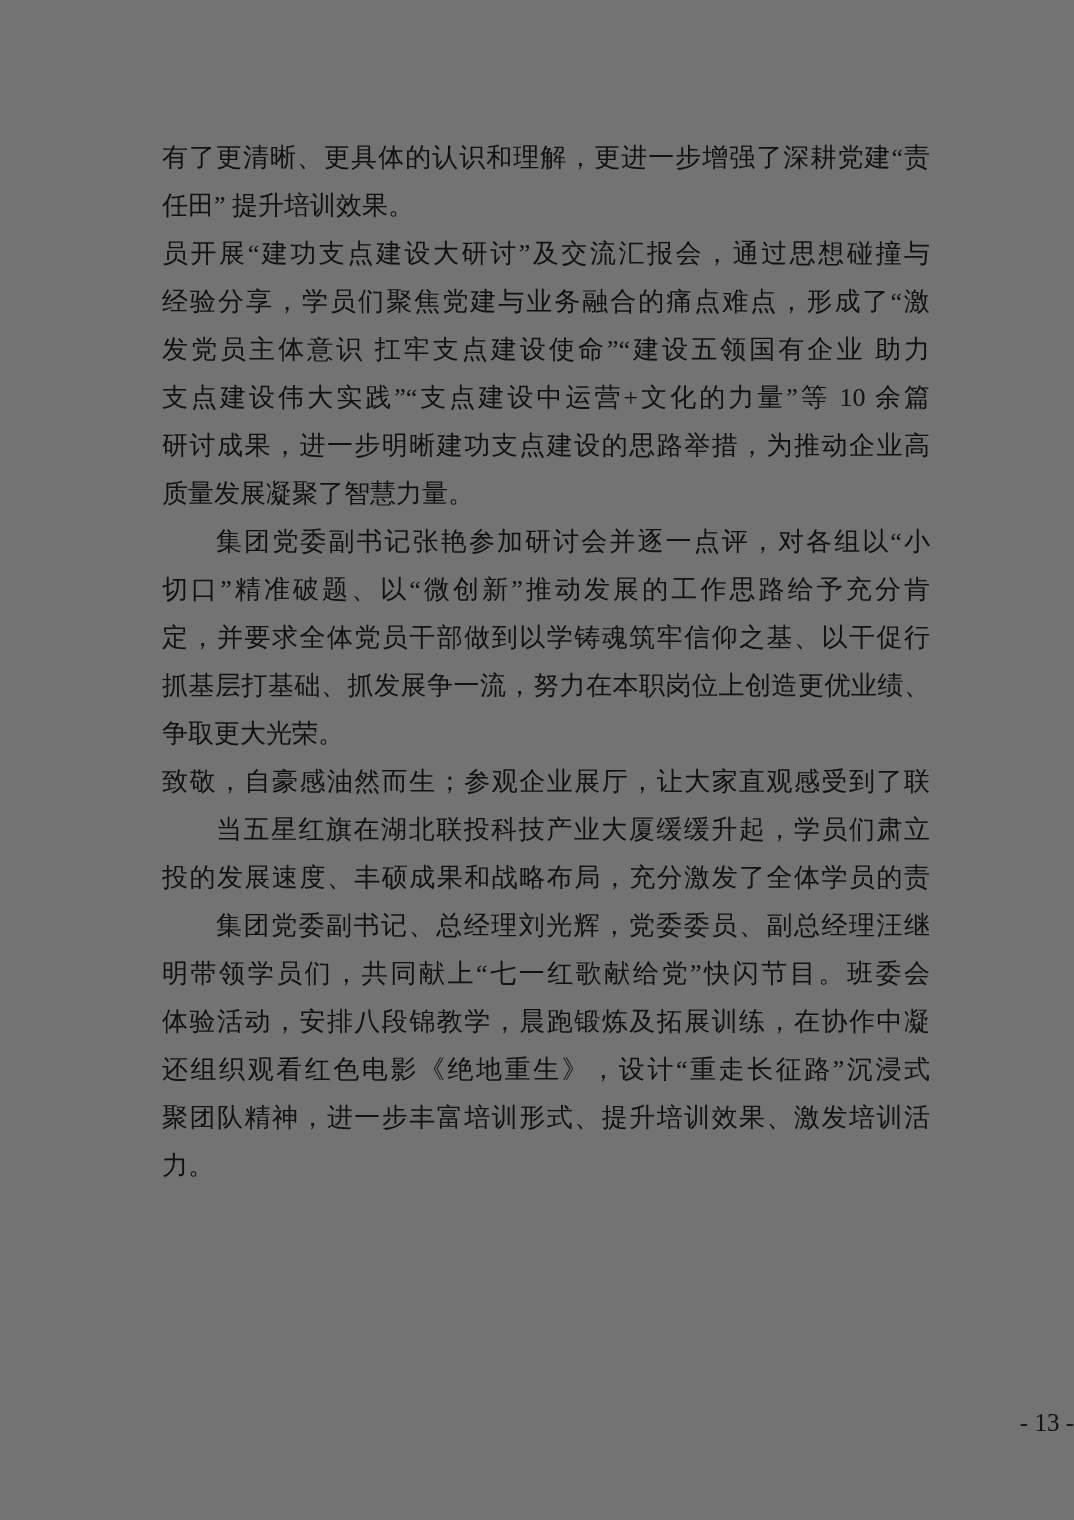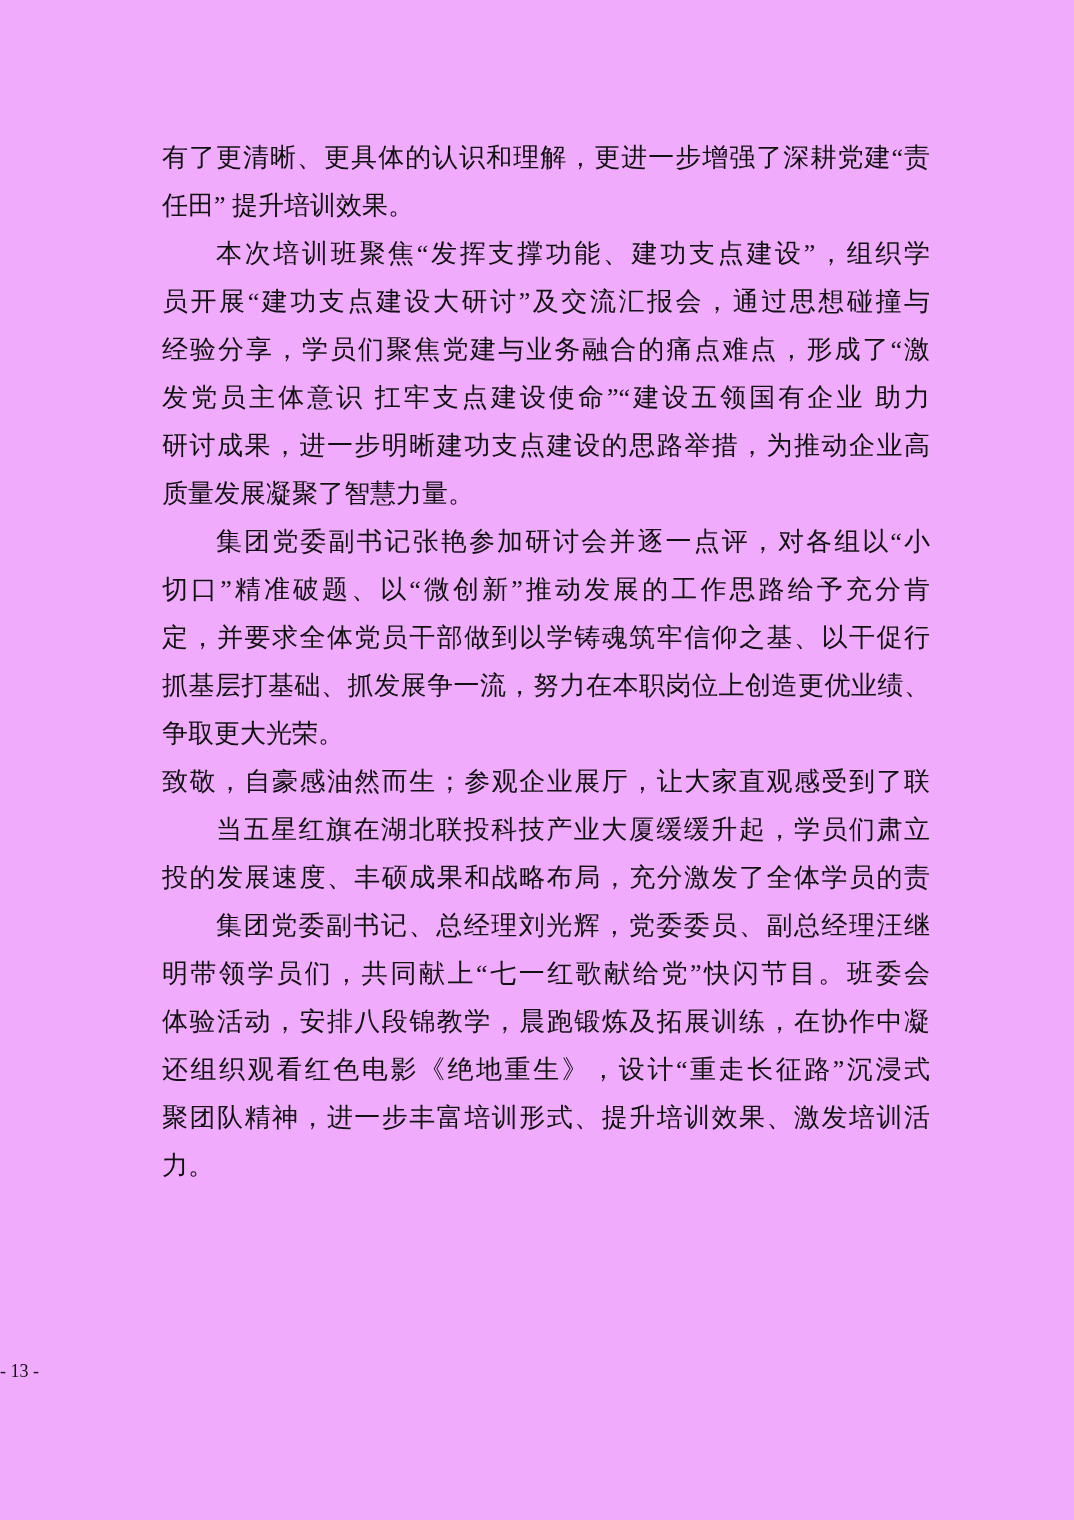--- a/index.html
+++ b/index.html
@@ -4,21 +4,21 @@
 <style>
   html, body {
     margin: 0;
     padding: 0;
     background: #ffffff;
   }
   .page {
     position: relative;
     width: 1074px;
     height: 1520px;
-    background: #f0abfc;
+    background: #737373;
     color: #111111;
     font-family: "Liberation Serif", "DejaVu Serif", serif;
     overflow: hidden;
   }
   .textblock {
     position: absolute;
     left: 162px;
     top: 134px;
     width: 768px;
   }
@@ -31,40 +31,40 @@
     font-weight: 400;
   }
   .line.para-start {
     text-indent: 54px;
   }
   .line.para-end {
     text-align-last: left;
   }
   .footer {
     position: absolute;
-    top: 1346px;
+    top: 1398px;
     left: 0;
     width: 100%;
-    text-align: left;
-    font-size: 18px;
+    text-align: right;
+    font-size: 25px;
     line-height: 50px;
     color: #111111;
   }
 </style>
 </head>
 <body>
 
 <div class="page">
   <div class="textblock">
     <div class="line">有了更清晰、更具体的认识和理解，更进一步增强了深耕党建“责</div>
     <div class="line para-end">任田” 提升培训效果。</div>
-    <div class="line para-start">本次培训班聚焦“发挥支撑功能、建功支点建设”，组织学</div>
     <div class="line">员开展“建功支点建设大研讨”及交流汇报会，通过思想碰撞与</div>
     <div class="line">经验分享，学员们聚焦党建与业务融合的痛点难点，形成了“激</div>
     <div class="line">发党员主体意识 扛牢支点建设使命”“建设五领国有企业 助力</div>
+    <div class="line">支点建设伟大实践”“支点建设中运营+文化的力量”等 10 余篇</div>
     <div class="line">研讨成果，进一步明晰建功支点建设的思路举措，为推动企业高</div>
     <div class="line para-end">质量发展凝聚了智慧力量。</div>
     <div class="line para-start">集团党委副书记张艳参加研讨会并逐一点评，对各组以“小</div>
     <div class="line">切口”精准破题、以“微创新”推动发展的工作思路给予充分肯</div>
     <div class="line">定，并要求全体党员干部做到以学铸魂筑牢信仰之基、以干促行</div>
     <div class="line">抓基层打基础、抓发展争一流，努力在本职岗位上创造更优业绩、</div>
     <div class="line para-end">争取更大光荣。</div>
     <div class="line">致敬，自豪感油然而生；参观企业展厅，让大家直观感受到了联</div>
     <div class="line para-start">当五星红旗在湖北联投科技产业大厦缓缓升起，学员们肃立</div>
     <div class="line">投的发展速度、丰硕成果和战略布局，充分激发了全体学员的责</div>

